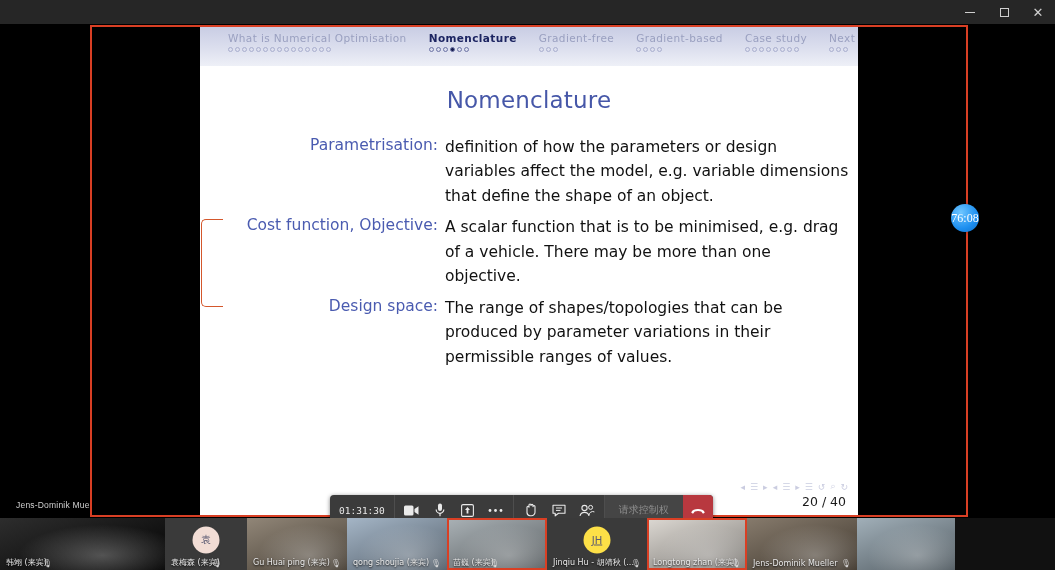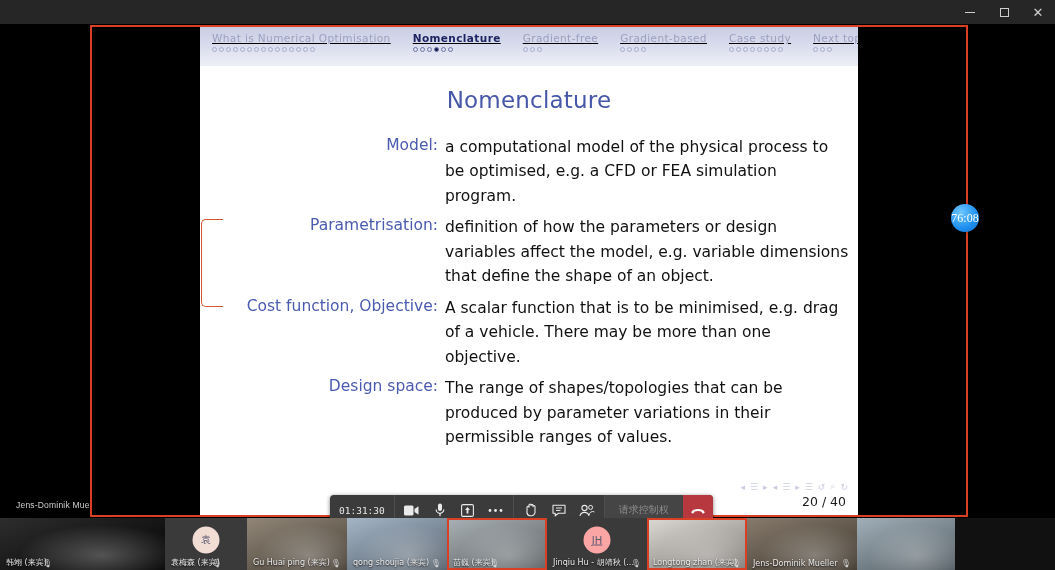--- a/index.html
+++ b/index.html
@@ -39,22 +39,22 @@
   .slide {
     position: absolute; left: 108px; top: 0px; width: 658px; height: 488px;
     background: #ffffff; overflow: hidden;
   }
   .slide-header {
     position: relative; width: 100%; height: 40px;
     background: linear-gradient(to bottom, #c9cde4 0%, #dcdfee 55%, #eef0f7 100%);
     border-bottom: 1px solid #ffffff;
   }
   .nav-row {
-    position: absolute; left: 0; top: 5px; width: 100%;
-    display: flex; align-items: center; padding: 0 12px; text-decoration: underline;
+    position: absolute; left: 16px; top: 5px; width: 100%;
+    display: flex; align-items: center; padding: 0 12px;
   }
   .nav-sec { display: flex; flex-direction: column; align-items: flex-start; margin-right: 22px; }
   .nav-sec:last-child { margin-right: 0; }
   .nav-label {
     font-size: 10.5px; color: #9aa0c0; letter-spacing: .4px; white-space: nowrap;
     font-family: "DejaVu Sans", sans-serif;
   }
   .nav-sec.active .nav-label { color: #1c2461; font-weight: bold; }
   .nav-dots { display: flex; gap: 2px; margin-top: 3px; }
   .dot {
@@ -268,26 +268,20 @@
                 </div>
               </div>
             </div>
         </div>
 
         <div class="slide-title">Nomenclature</div>
 
         <div class="defs">
           <div class="bracket"></div>
           <div id="defList">
-              <div class="def-row">
-                <div class="term-col">
-                  <div class="def-term">Model:</div>
-                </div>
-                <div class="def-body">a computational model of the physical process to be optimised, e.g. a CFD or FEA simulation program.</div>
-              </div>
               <div class="def-row">
                 <div class="term-col">
                   <div class="def-term">Parametrisation:</div>
                 </div>
                 <div class="def-body">definition of how the parameters or design variables affect the model, e.g. variable dimensions that define the shape of an object.</div>
               </div>
               <div class="def-row">
                 <div class="term-col">
                   <div class="def-term">Cost function, Objective:</div>
                 </div>
@@ -404,21 +398,21 @@
       </div>
       <div class="tile" style="width: 100px; background: radial-gradient(at 62% 72%, rgba(255, 255, 255, 0.28) 0%, rgba(0, 0, 0, 0) 58%), linear-gradient(160deg, rgba(255, 255, 255, 0.16) 0%, rgba(0, 0, 0, 0.42) 100%) rgb(147, 167, 187); padding-left: 48px;">
         <div class="name">qong shoujia (来宾)</div>
         <div class="mic" style="left: 84px;">🎙</div>
       </div>
       <div class="tile speaking" style="width: 100px; background: radial-gradient(at 62% 72%, rgba(255, 255, 255, 0.28) 0%, rgba(0, 0, 0, 0) 58%), linear-gradient(160deg, rgba(255, 255, 255, 0.16) 0%, rgba(0, 0, 0, 0.42) 100%) rgb(154, 163, 168); padding-left: 12px;">
         <div class="name">苗巍 (来宾)</div>
         <div class="mic" style="left: 42.2px;">🎙</div>
       </div>
       <div class="tile" style="width: 100px; background: rgb(58, 58, 58);">
-        <div class="avatar-circle" style="background: #fca5a5; text-decoration: underline;">JH</div>
+        <div class="avatar-circle" style="background: #fde047; text-decoration: underline;">JH</div>
         <div class="name">Jinqiu Hu - 胡靖秋 (...</div>
         <div class="mic" style="left: 84px;">🎙</div>
       </div>
       <div class="tile speaking" style="width: 100px; background: radial-gradient(at 62% 72%, rgba(255, 255, 255, 0.28) 0%, rgba(0, 0, 0, 0) 58%), linear-gradient(160deg, rgba(255, 255, 255, 0.16) 0%, rgba(0, 0, 0, 0.42) 100%) rgb(215, 210, 203);">
         <div class="name">Longtong zhan (来宾)</div>
         <div class="mic" style="left: 84px;">🎙</div>
       </div>
       <div class="tile" style="width: 110px; background: radial-gradient(at 62% 72%, rgba(255, 255, 255, 0.28) 0%, rgba(0, 0, 0, 0) 58%), linear-gradient(160deg, rgba(255, 255, 255, 0.16) 0%, rgba(0, 0, 0, 0.42) 100%) rgb(111, 97, 80);">
         <div class="name">Jens-Dominik Mueller</div>
         <div class="mic" style="left: 94px;">🎙</div>

